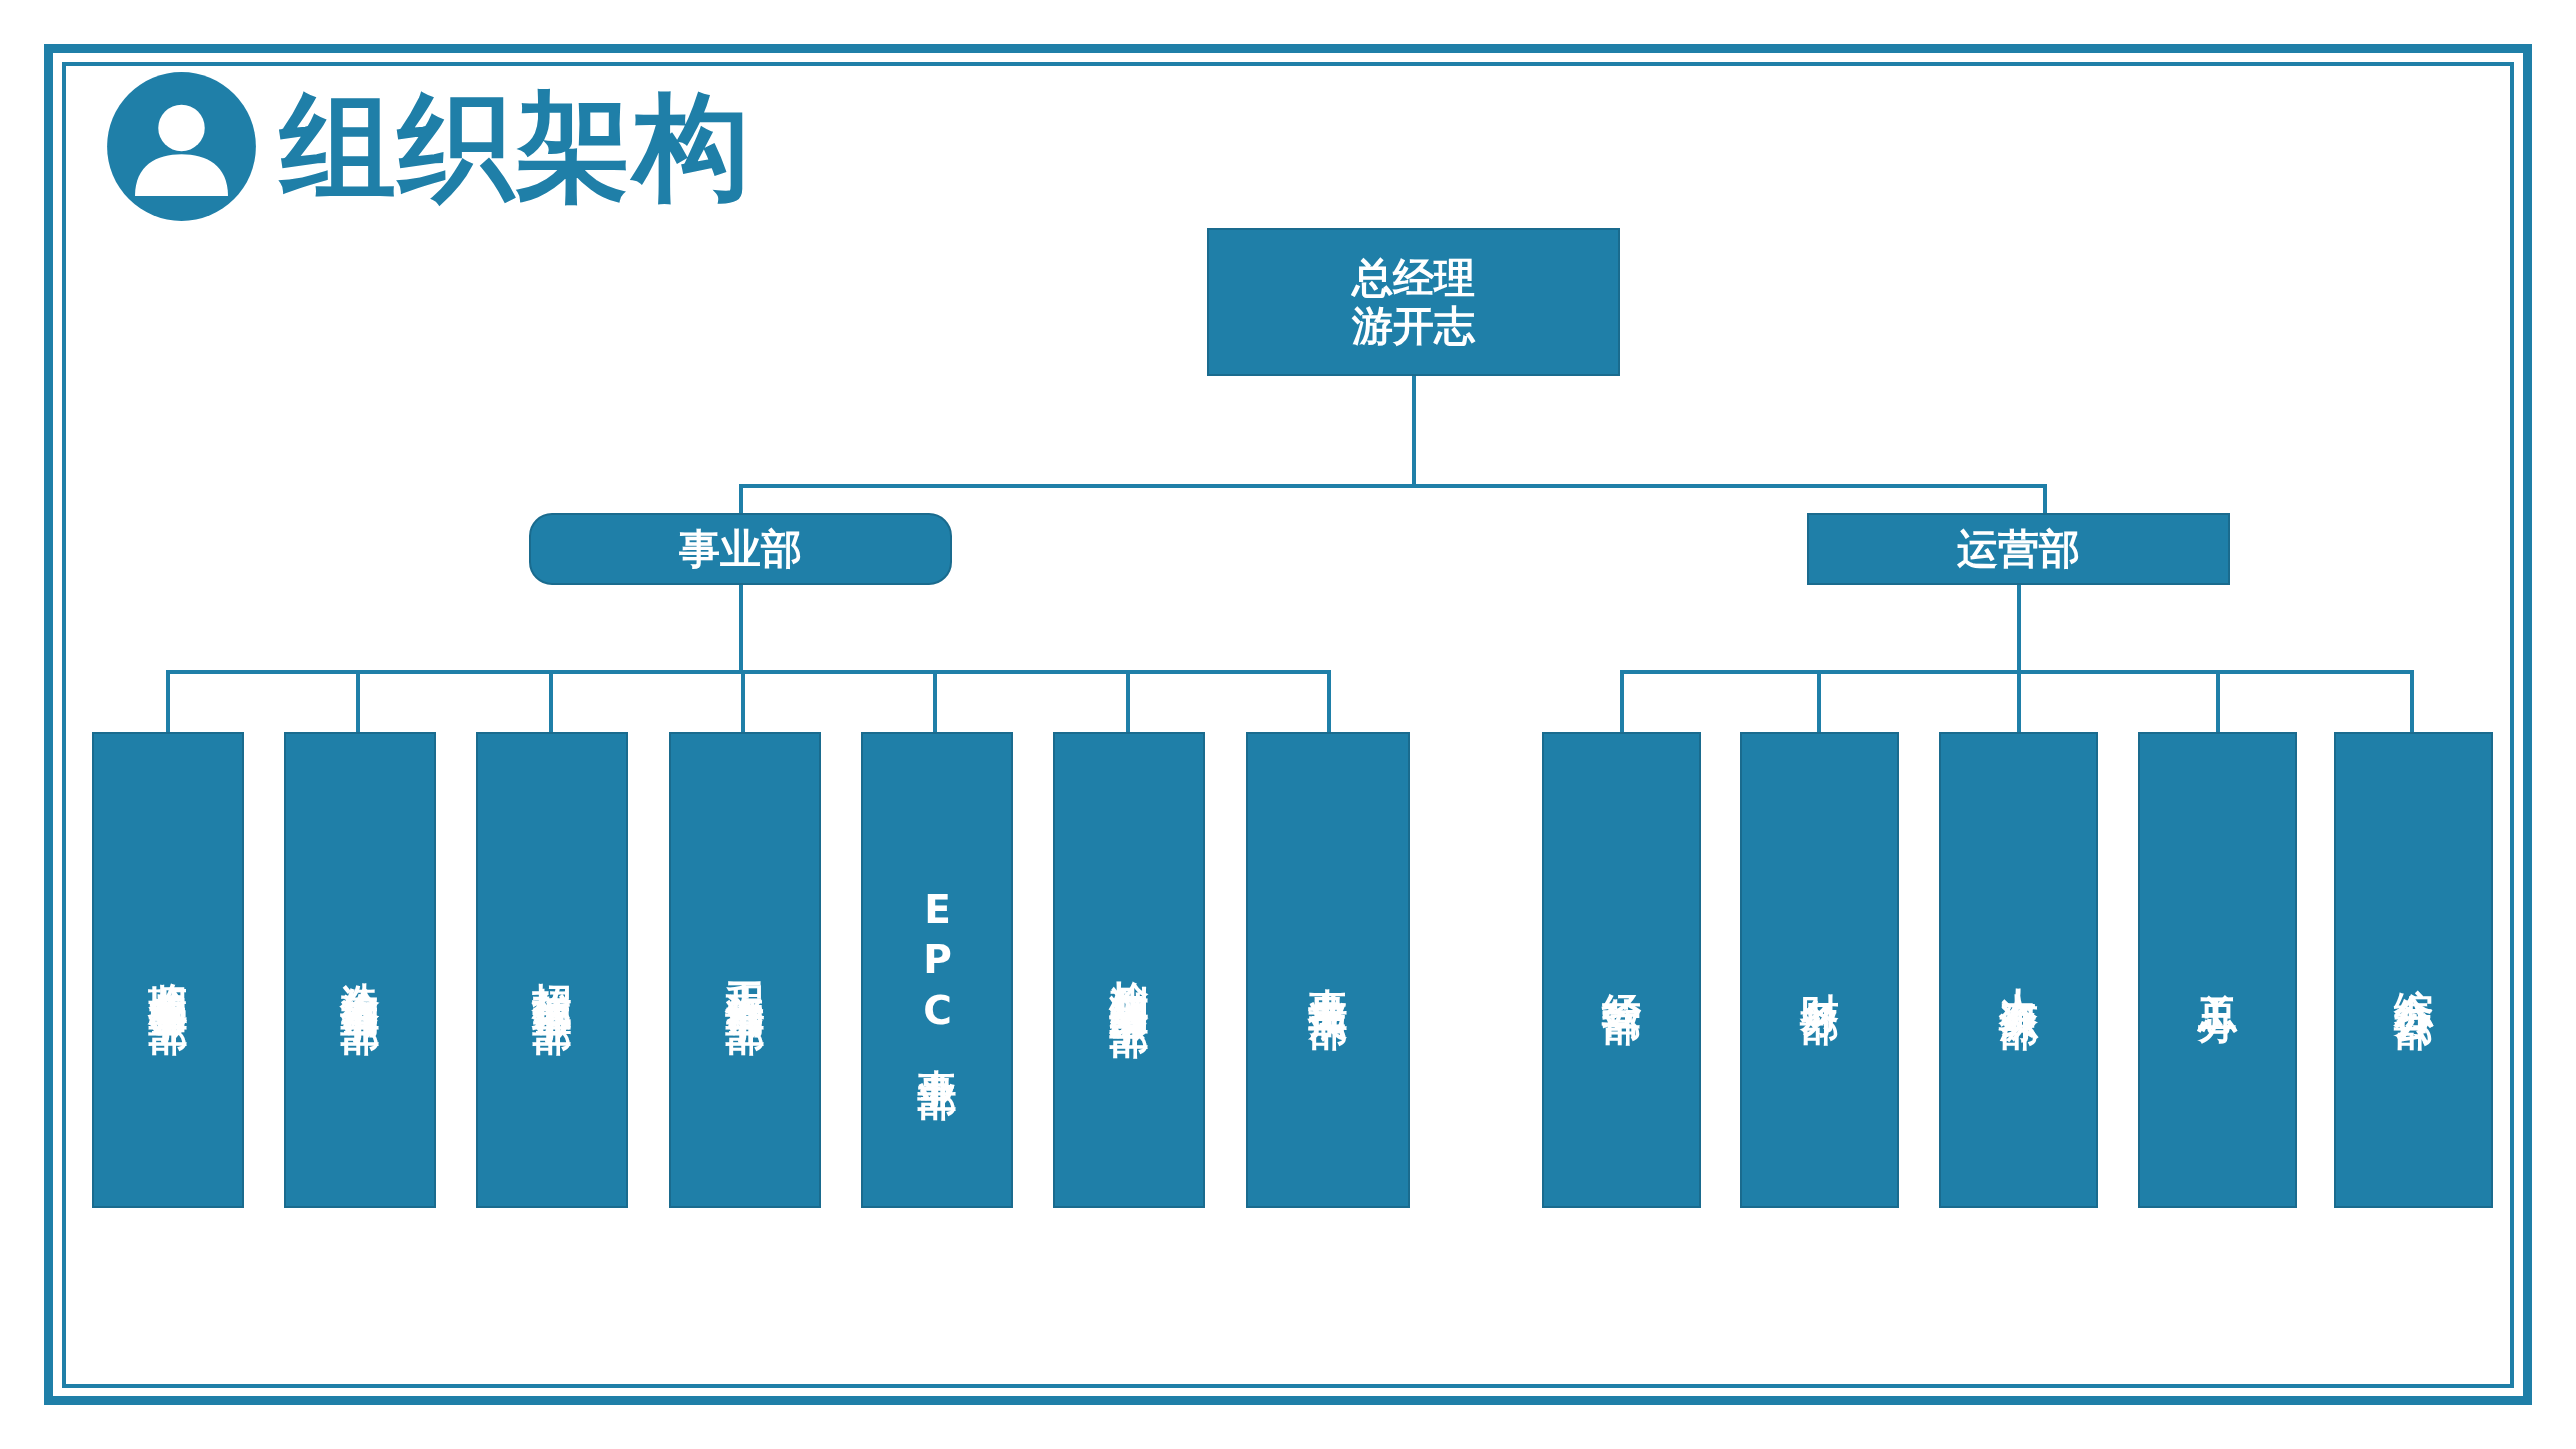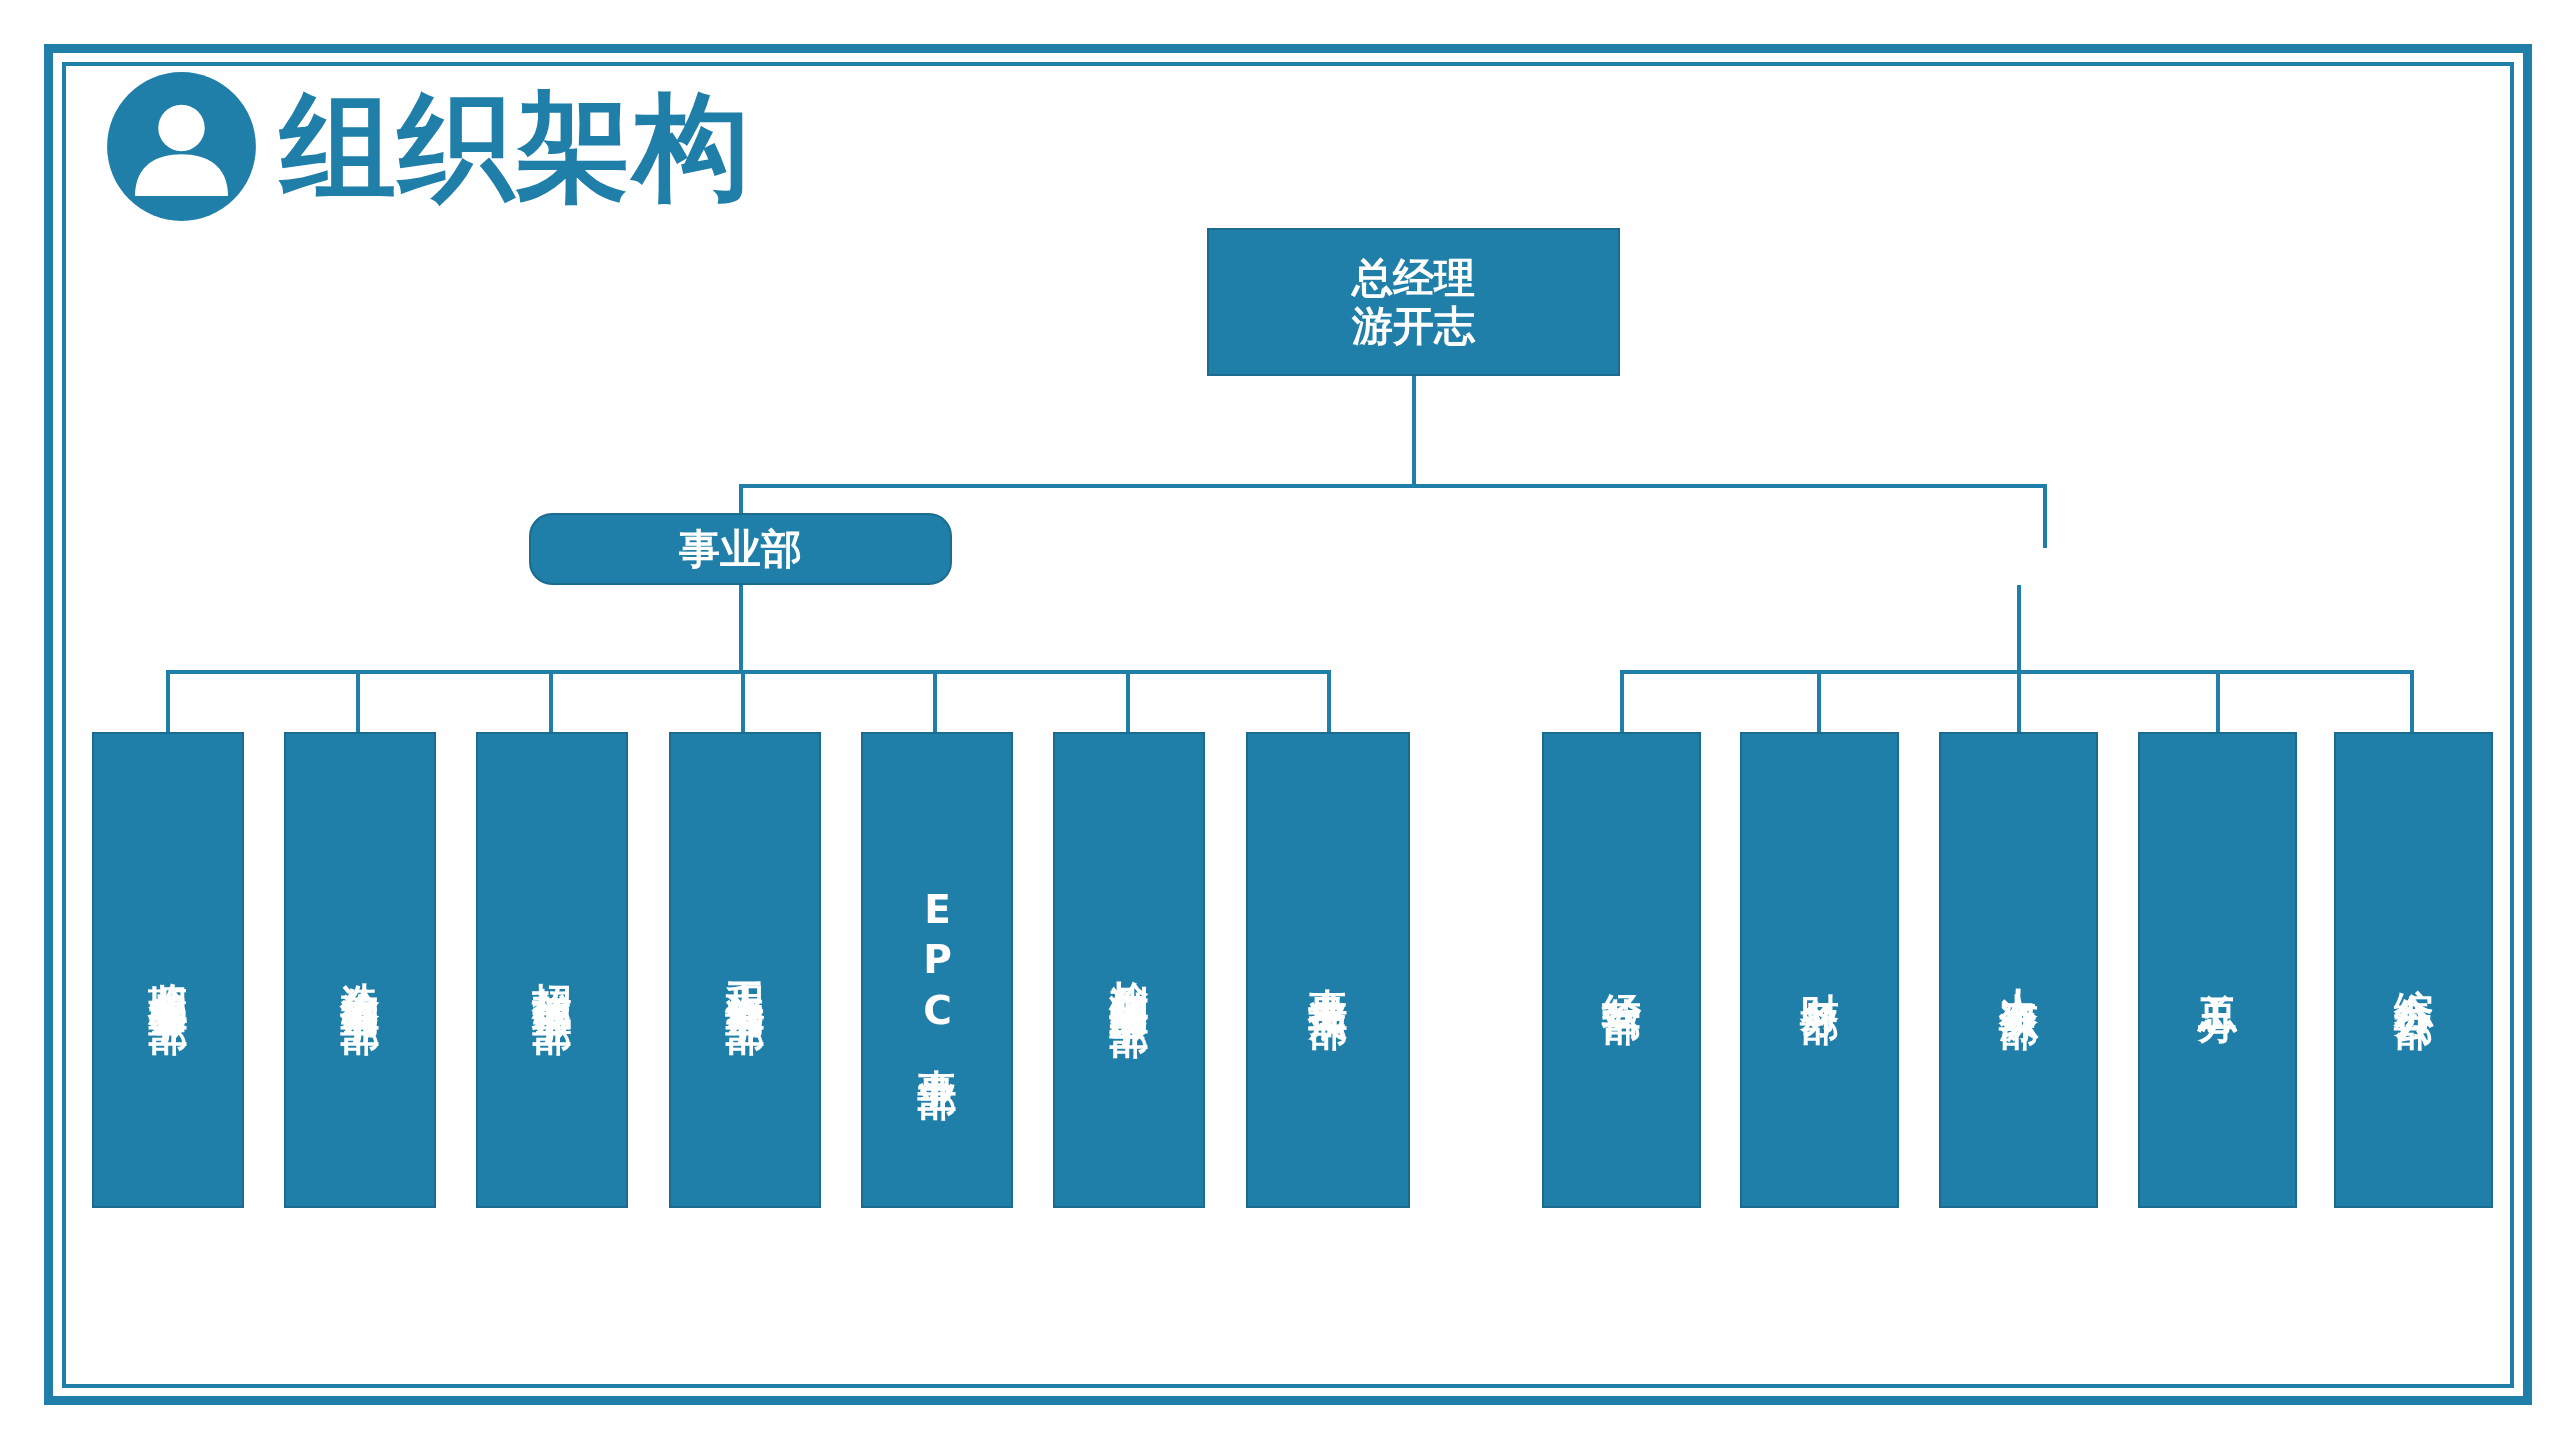--- a/index.html
+++ b/index.html
@@ -144,20 +144,23 @@
 
     <div class="conn conn-h" style="left:739px; top:484px; width:1307px; height:3.5px;"></div>
 
     <div class="conn conn-v" style="left:739px; top:484px; width:3.5px; height:64px;"></div>
     <div class="conn conn-v" style="left:2043px; top:484px; width:3.5px; height:64px;"></div>
 
     <div class="node node-div" style="left:529px; top:513px; width:423px; height:72px;border-radius:23px;">
       <span>事业部</span>
     </div>
 
+    <div class="node node-div" style="left:1807px; top:513px; width:423px; height:72px;">
+      <span>运营部</span>
+    </div>
 
     <div class="conn conn-v" style="left:739px; top:585px; width:3.5px; height:88px;"></div>
     <div class="conn conn-h" style="left:166px; top:670px; width:1164px; height:3.5px;"></div>
 
     <div class="conn conn-v" style="left:166px; top:670px; width:3.5px; height:76px;"></div>
     <div class="conn conn-v" style="left:356px; top:670px; width:3.5px; height:76px;"></div>
     <div class="conn conn-v" style="left:549px; top:670px; width:3.5px; height:76px;"></div>
     <div class="conn conn-v" style="left:741px; top:670px; width:3.5px; height:76px;"></div>
     <div class="conn conn-v" style="left:933px; top:670px; width:3.5px; height:76px;"></div>
     <div class="conn conn-v" style="left:1126px; top:670px; width:3.5px; height:76px;"></div>

